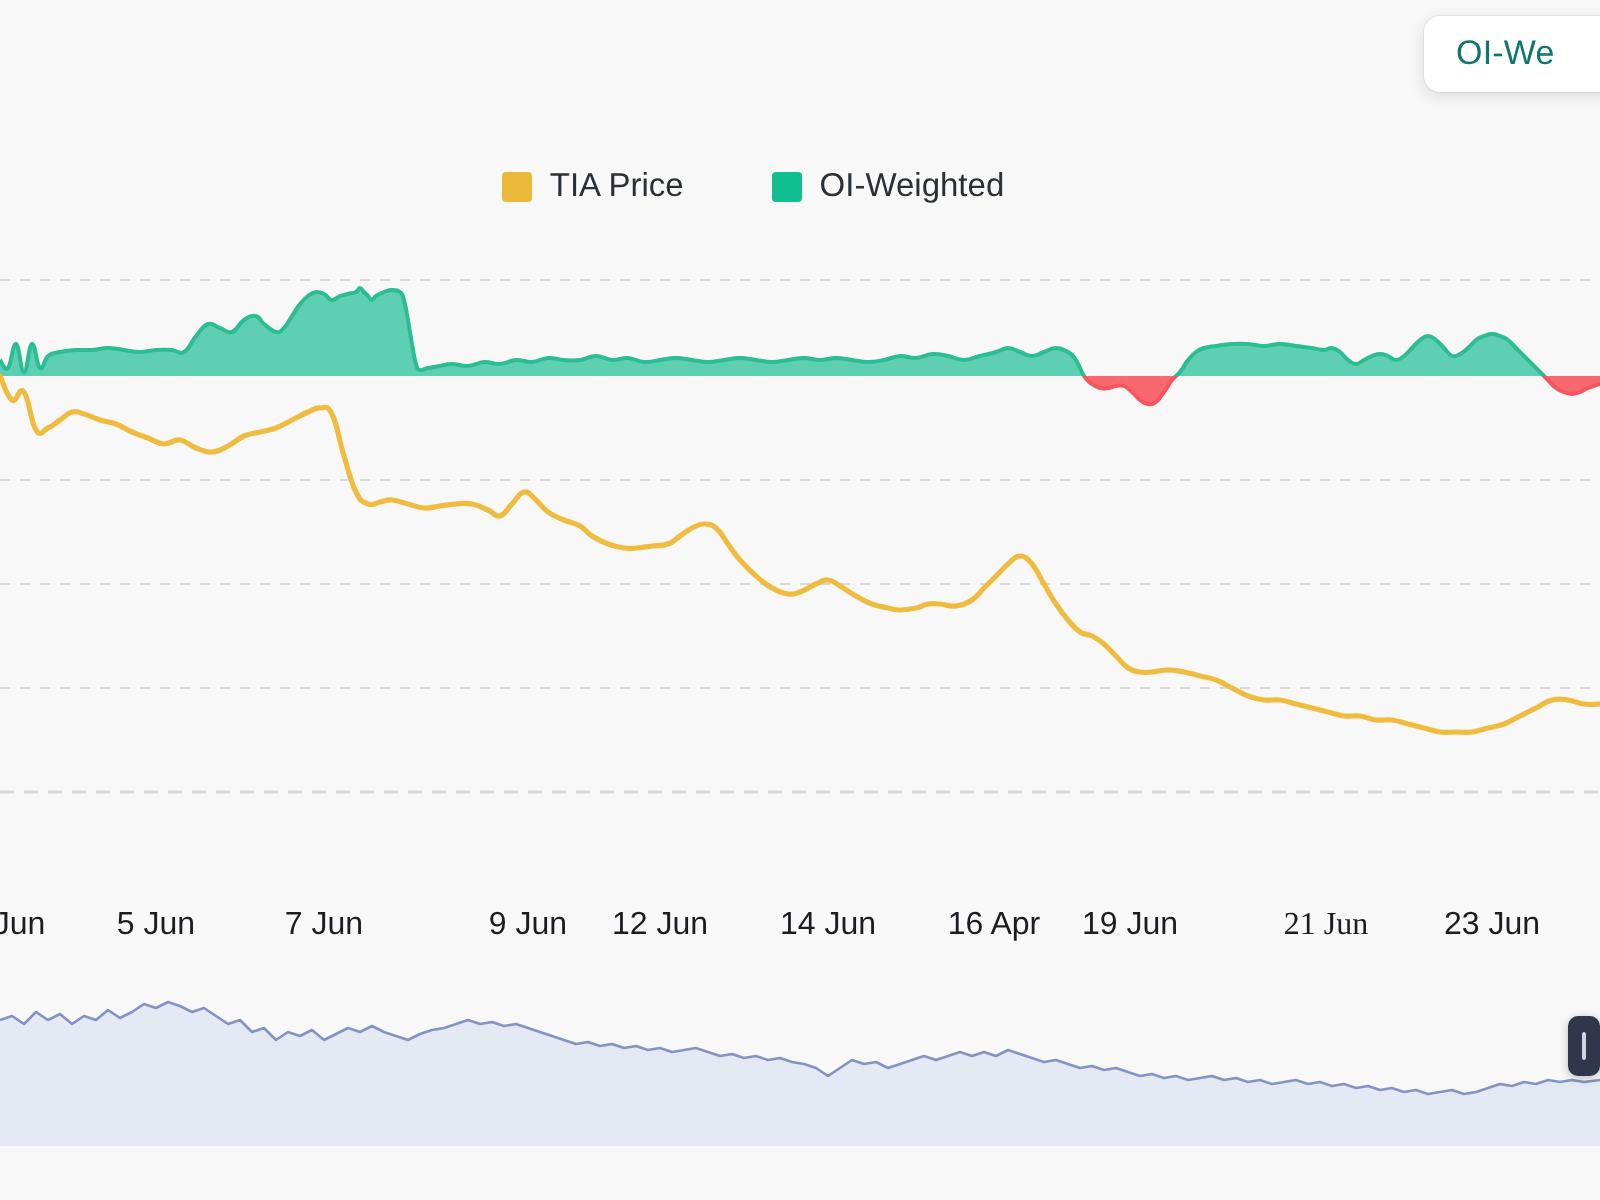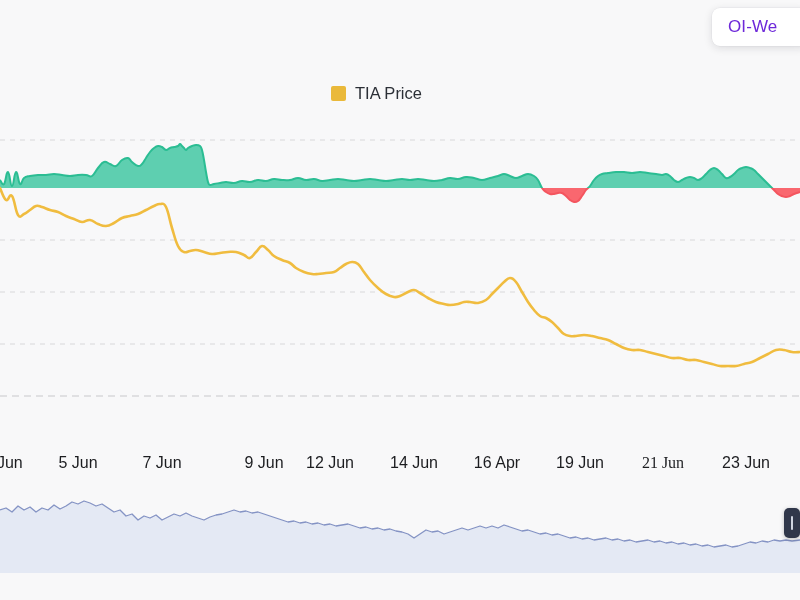--- a/index.html
+++ b/index.html
@@ -31,21 +31,21 @@
     box-shadow: 0 2px 8px rgba(20,25,40,0.13), 0 0 0 0.5px rgba(20,25,40,0.05);
     display: flex;
     align-items: center;
     padding: 0 16px;
     box-sizing: border-box;
     overflow: hidden;
     white-space: nowrap;
   }
   .tooltip-text {
     font-size: 17px;
-    color: #6d28d9;
+    color: #0f766e;
     letter-spacing: 0.1px;
   }
 
   
   .legend {
     position: absolute;
     left: 0;
     top: 84px;
     width: 753px;
     display: flex;
@@ -146,20 +146,24 @@
 <div id="root">
 
   <div class="tooltip-box">
     <span class="tooltip-text">OI-We</span>
   </div>
 
   <div class="legend">
     <div class="legend-item">
       <span class="legend-swatch" id="sw0" style="background: rgb(234, 185, 58);"></span>
       <span class="legend-label">TIA Price</span>
+    </div>
+    <div class="legend-item">
+      <span class="legend-swatch" id="sw1" style="background: rgb(16, 191, 143);"></span>
+      <span class="legend-label">OI-Weighted</span>
     </div>
   </div>
 
   <div class="plot">
     <svg id="plot-svg" width="800" height="325" viewBox="0 0 800 325">
       <defs>
         <clipPath id="clip-pos">
             <rect id="rect-pos" x="0" y="0" width="800" height="70"></rect>
           </clipPath>
         <clipPath id="clip-neg">
@@ -184,21 +188,21 @@
   </div>
 
   <div class="xaxis" id="xaxis">
       <div class="xtick" style="left: 0px; transform: translateX(-42%);">3 Jun</div>
       <div class="xtick" style="left: 78px;">5 Jun</div>
       <div class="xtick" style="left: 162px;">7 Jun</div>
       <div class="xtick" style="left: 264px;">9 Jun</div>
       <div class="xtick" style="left: 330px;">12 Jun</div>
       <div class="xtick" style="left: 414px;">14 Jun</div>
       <div class="xtick" style="left: 497px;">16 Apr</div>
-      <div class="xtick" style="left: 580px;">19 Jun</div>
+      <div class="xtick" style="left: 565px;">19 Jun</div>
       <div class="xtick" style="left: 663px; font-family: Liberation Serif, serif;">21 Jun</div>
       <div class="xtick" style="left: 746px;">23 Jun</div>
     </div>
 
   <div class="navigator">
     <svg id="nav-svg" width="800" height="88" viewBox="0 0 800 88">
       <path id="nav-fill" stroke="none" d="M 0 22 L 6 20 L 12 24 L 18 18 L 24 22 L 30 19 L 36 24 L 42 20 L 48 22 L 54 17 L 60 21 L 66 18 L 72 14 L 78 16 L 84 13 L 90 15 L 96 18 L 102 16 L 108 20 L 114 24 L 120 22 L 126 28 L 132 26 L 138 32 L 144 28 L 150 30 L 156 27 L 162 32 L 168 29 L 174 26 L 180 28 L 186 25 L 192 28 L 198 30 L 204 32 L 210 29 L 216 27 L 222 26 L 228 24 L 234 22 L 240 24 L 246 23 L 252 25 L 258 24 L 264 26 L 270 28 L 276 30 L 282 32 L 288 34 L 294 33 L 300 35 L 306 34 L 312 36 L 318 35 L 324 37 L 330 36 L 336 38 L 342 37 L 348 36 L 354 38 L 360 40 L 366 39 L 372 41 L 378 40 L 384 42 L 390 41 L 396 43 L 402 44 L 408 46 L 414 50 L 420 46 L 426 42 L 432 44 L 438 43 L 444 46 L 450 44 L 456 42 L 462 40 L 468 42 L 474 40 L 480 38 L 486 40 L 492 38 L 498 40 L 504 37 L 510 39 L 516 41 L 522 43 L 528 42 L 534 44 L 540 46 L 546 45 L 552 47 L 558 46 L 564 48 L 570 50 L 576 49 L 582 51 L 588 50 L 594 52 L 600 51 L 606 50 L 612 52 L 618 51 L 624 53 L 630 52 L 636 54 L 642 53 L 648 52 L 654 54 L 660 53 L 666 55 L 672 54 L 678 56 L 684 55 L 690 57 L 696 56 L 702 58 L 708 57 L 714 59 L 720 58 L 726 57 L 732 59 L 738 58 L 744 56 L 750 54 L 756 55 L 762 53 L 768 54 L 774 52 L 780 53 L 786 52 L 792 53 L 800 52 L 800 85 L 0 85 Z" fill="#e4e9f4"></path>
       <path id="nav-line" fill="none" stroke-width="1.3" stroke-linejoin="round" d="M 0 22 L 6 20 L 12 24 L 18 18 L 24 22 L 30 19 L 36 24 L 42 20 L 48 22 L 54 17 L 60 21 L 66 18 L 72 14 L 78 16 L 84 13 L 90 15 L 96 18 L 102 16 L 108 20 L 114 24 L 120 22 L 126 28 L 132 26 L 138 32 L 144 28 L 150 30 L 156 27 L 162 32 L 168 29 L 174 26 L 180 28 L 186 25 L 192 28 L 198 30 L 204 32 L 210 29 L 216 27 L 222 26 L 228 24 L 234 22 L 240 24 L 246 23 L 252 25 L 258 24 L 264 26 L 270 28 L 276 30 L 282 32 L 288 34 L 294 33 L 300 35 L 306 34 L 312 36 L 318 35 L 324 37 L 330 36 L 336 38 L 342 37 L 348 36 L 354 38 L 360 40 L 366 39 L 372 41 L 378 40 L 384 42 L 390 41 L 396 43 L 402 44 L 408 46 L 414 50 L 420 46 L 426 42 L 432 44 L 438 43 L 444 46 L 450 44 L 456 42 L 462 40 L 468 42 L 474 40 L 480 38 L 486 40 L 492 38 L 498 40 L 504 37 L 510 39 L 516 41 L 522 43 L 528 42 L 534 44 L 540 46 L 546 45 L 552 47 L 558 46 L 564 48 L 570 50 L 576 49 L 582 51 L 588 50 L 594 52 L 600 51 L 606 50 L 612 52 L 618 51 L 624 53 L 630 52 L 636 54 L 642 53 L 648 52 L 654 54 L 660 53 L 666 55 L 672 54 L 678 56 L 684 55 L 690 57 L 696 56 L 702 58 L 708 57 L 714 59 L 720 58 L 726 57 L 732 59 L 738 58 L 744 56 L 750 54 L 756 55 L 762 53 L 768 54 L 774 52 L 780 53 L 786 52 L 792 53 L 800 52" stroke="#8493c4"></path>
     </svg>
   </div>

